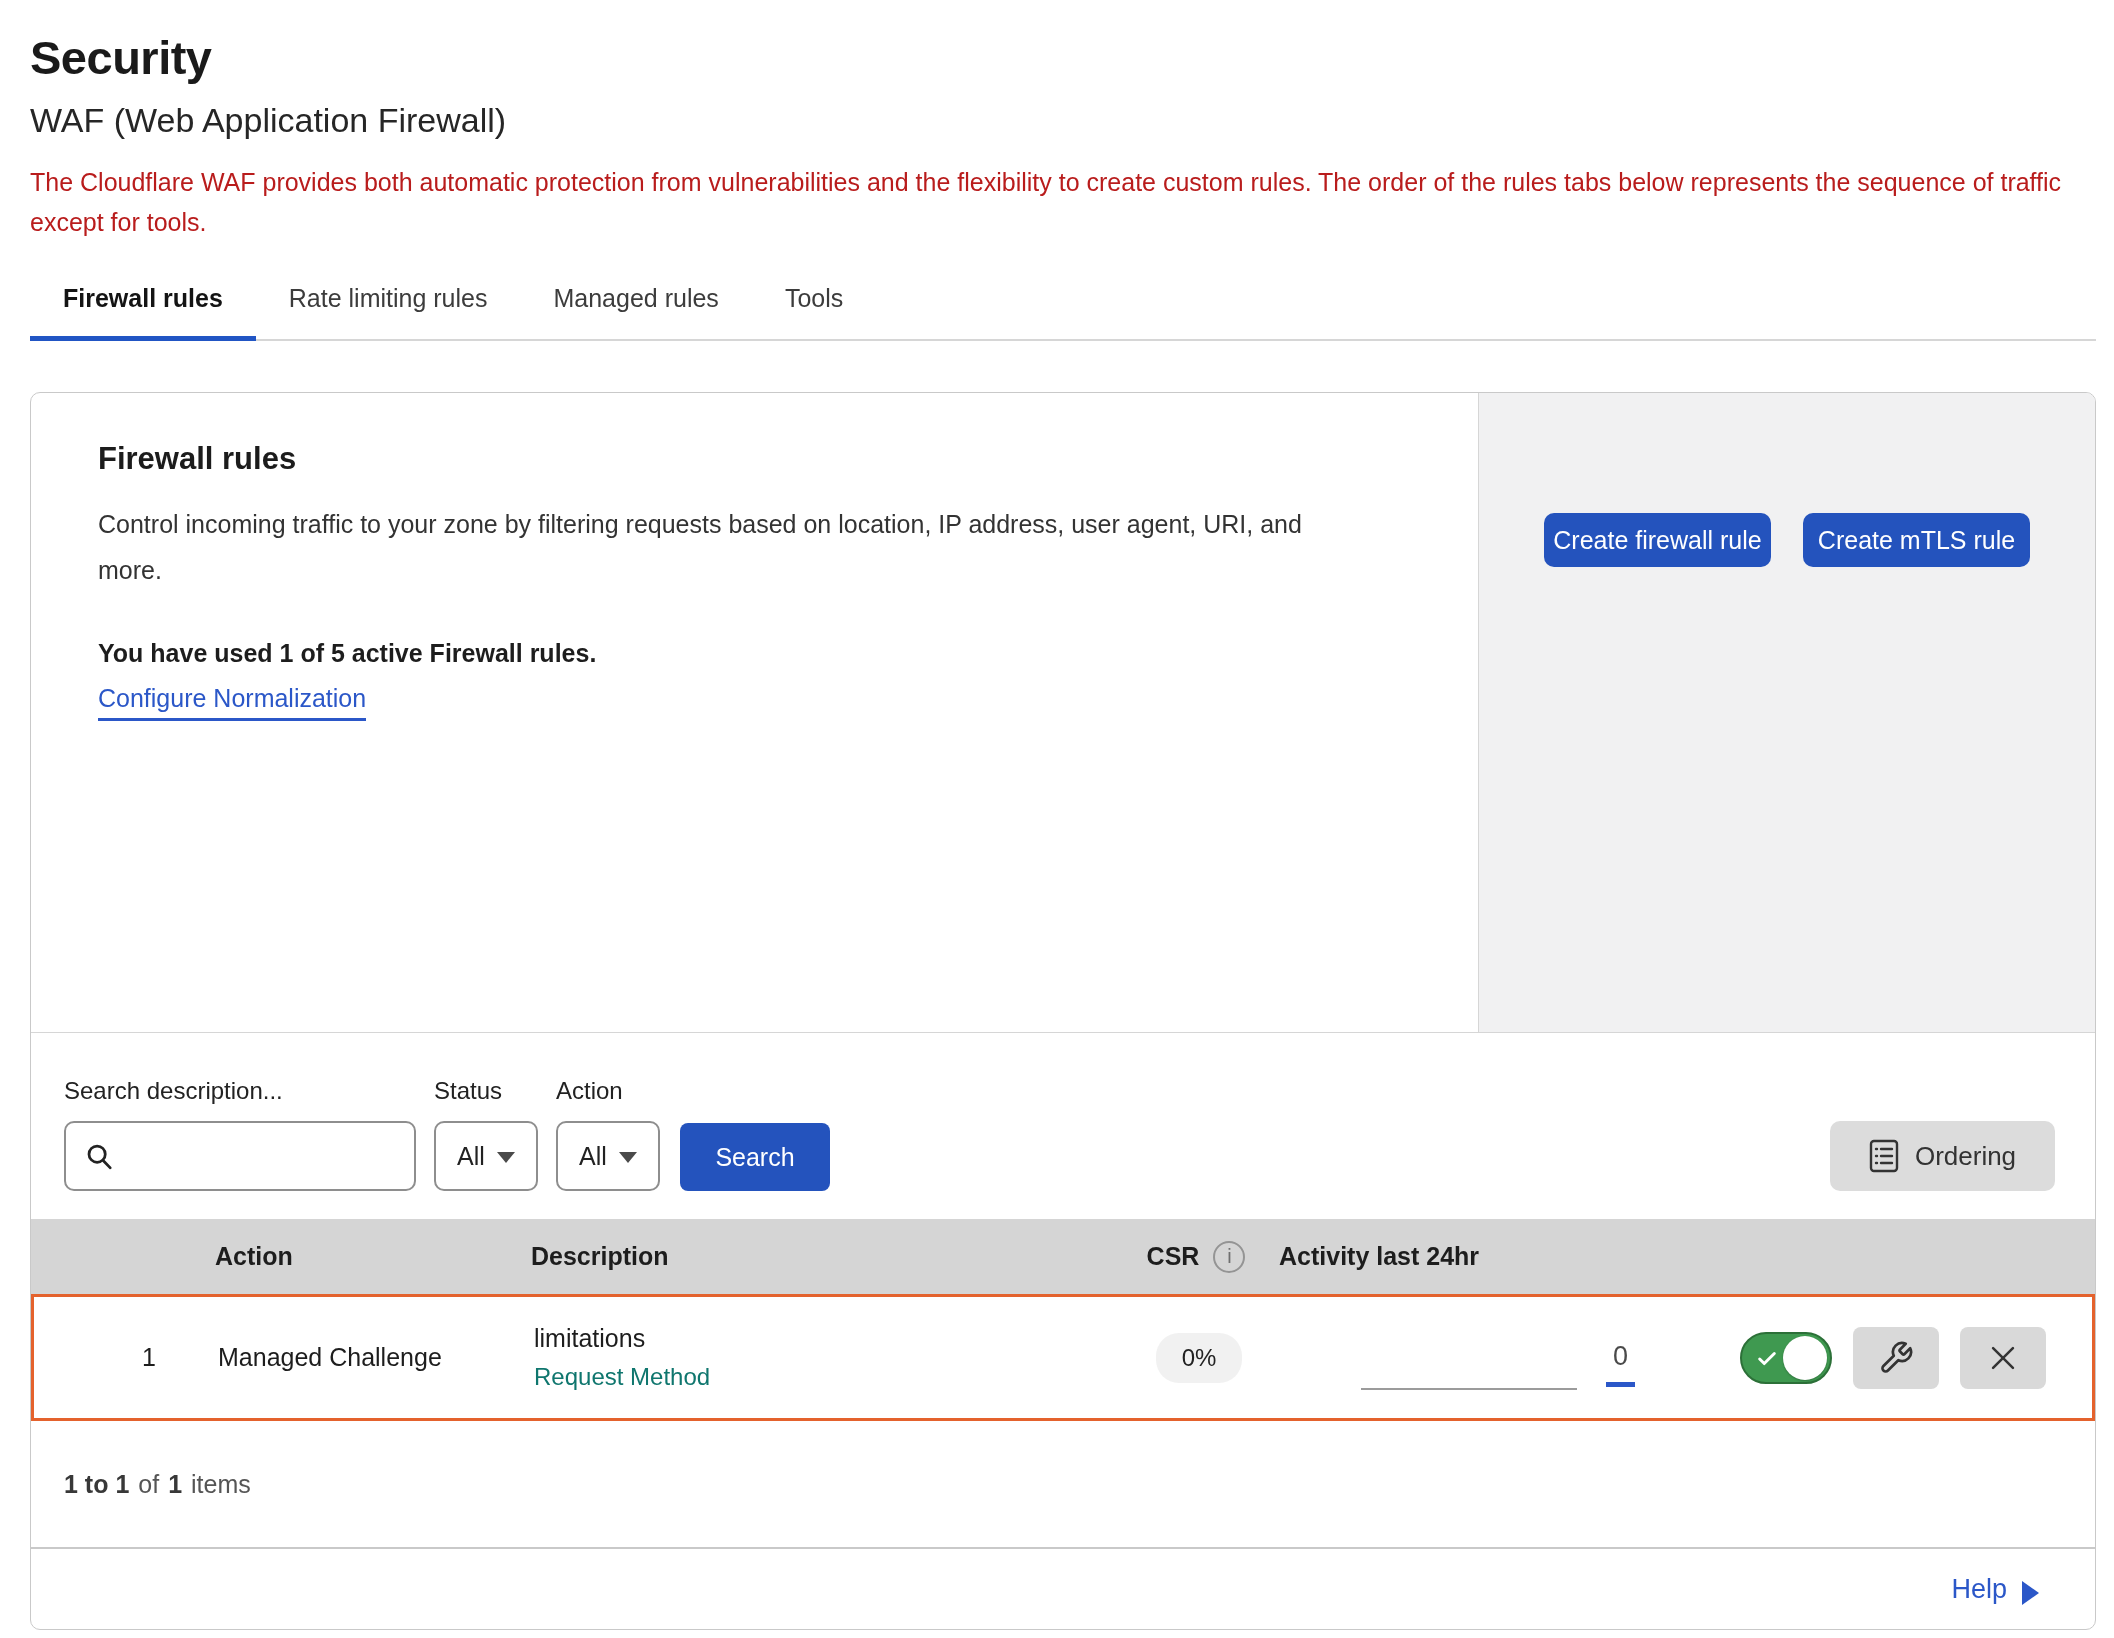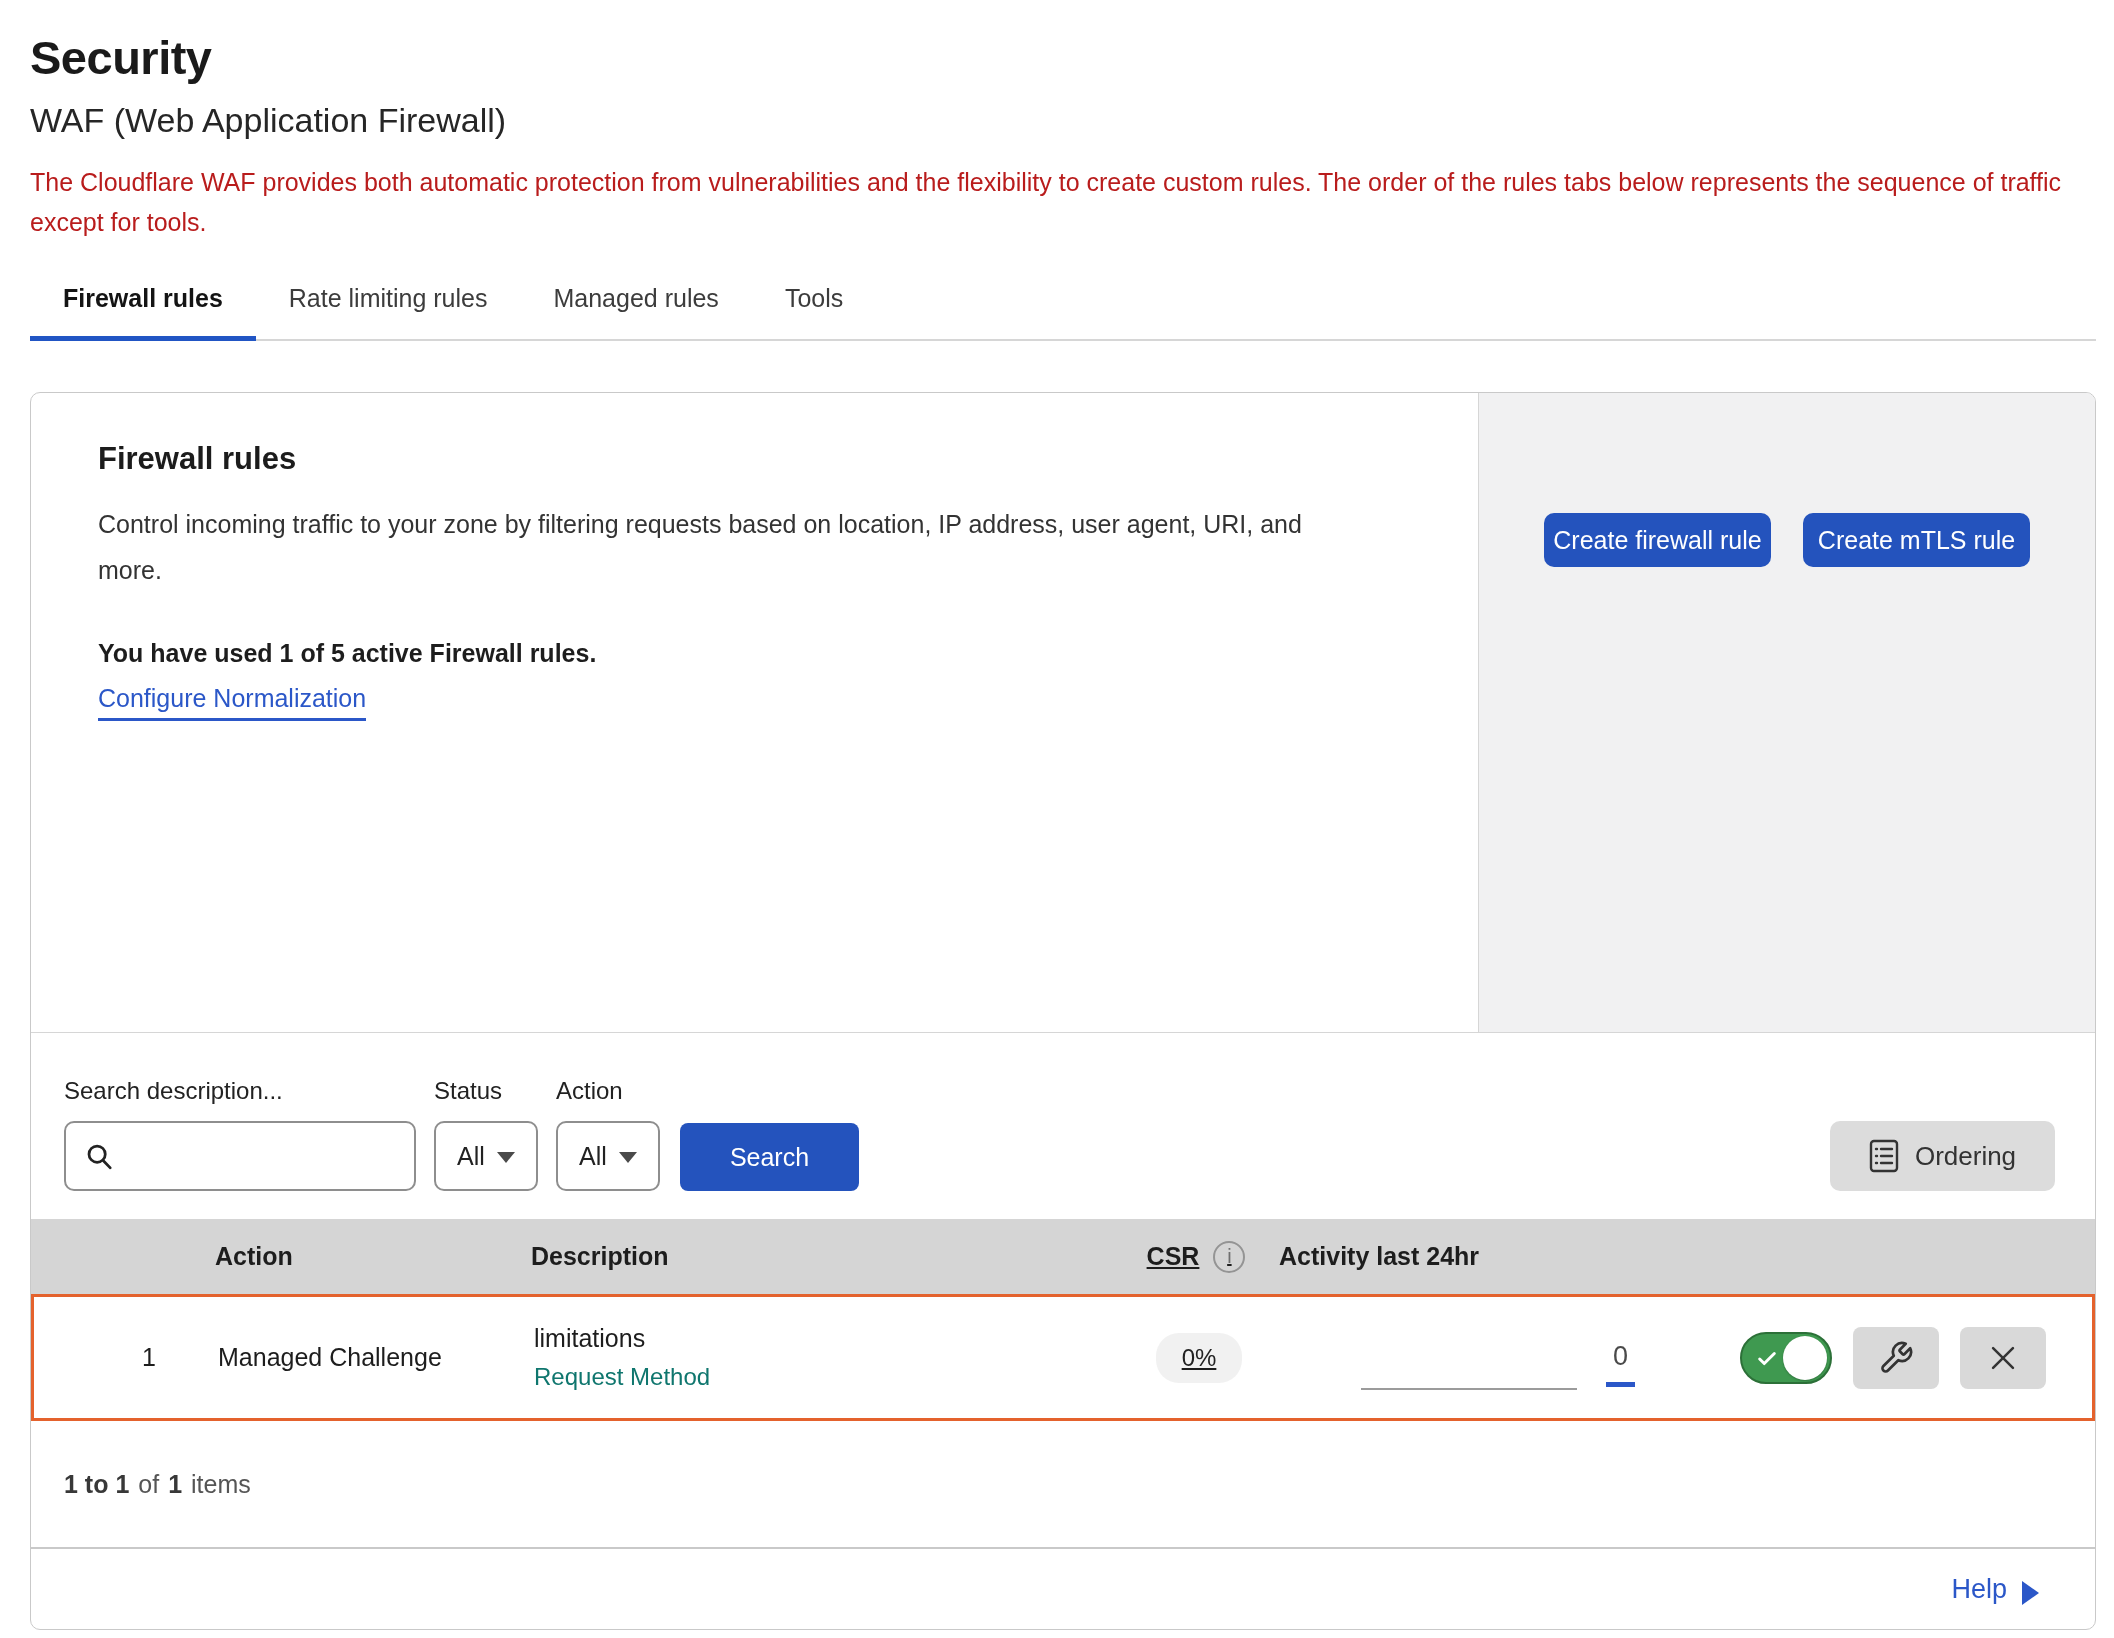--- a/index.html
+++ b/index.html
@@ -41,30 +41,30 @@
 
   
   .filters { display:flex; align-items:flex-end; padding:44px 40px 28px 33px; gap:18px; }
   .fgroup { display:flex; flex-direction:column; }
   .flabel { font-size:24px; color:#222; margin-bottom:16px; }
   .search-box { width:352px; height:70px; border:2px solid #8e8e8e; border-radius:10px; display:flex; align-items:center; padding-left:18px; background:#fff; }
   .search-box svg { flex:0 0 auto; }
   .search-box input { border:none; outline:none; background:transparent; flex:1; height:100%; font-size:25px; font-family:inherit; padding:0 12px; color:#222; }
   .select-box { width:104px; height:70px; border:2px solid #8e8e8e; border-radius:10px; display:flex; align-items:center; justify-content:center; gap:12px; font-size:25px; color:#222; cursor:pointer; background:#fff; }
   .caret { width:0; height:0; border-left:9px solid transparent; border-right:9px solid transparent; border-top:11px solid #4a4a4a; margin-top:3px; }
-  .btn-search { width:179px; height:68px; border-radius:8px; font-size:25px; margin-left:2px; }
+  .btn-search { width:150px; height:68px; border-radius:8px; font-size:25px; margin-left:2px; }
   .btn-ordering { margin-left:auto; width:225px; height:70px; background:#dcdcdc; border:none; border-radius:10px;
     display:flex; align-items:center; justify-content:center; gap:16px; font-size:26px; color:#333; font-family:inherit; cursor:pointer; }
 
   
   .thead { background:#d5d5d5; height:75px; display:flex; align-items:center; font-size:25px; font-weight:700; color:#1d1d1d; }
   .col-num { width:150px; text-align:right; padding-right:28px; }
   .col-action { width:350px; padding-left:34px; }
   .col-desc { width:590px; }
-  .col-csr { width:150px; display:flex; align-items:center; justify-content:center; gap:14px;text-decoration:underline; }
+  .col-csr { width:150px; display:flex; align-items:center; justify-content:center; gap:14px; }
   .col-activity { width:440px; padding-left:8px; position:relative; }
   .col-controls { flex:1; }
   .info-icon { width:32px; height:32px; border:2px solid #949494; border-radius:50%;
     display:inline-flex; align-items:center; justify-content:center; font-size:20px; font-weight:400; color:#6f6f6f; }
   .info-icon::after { content:"i"; }
 
   .trow { border:3px solid #e4622d; height:127px; display:flex; align-items:center; font-size:25px; color:#1d1d1d; background:#fff; }
   .trow .col-activity { height:100%; }
   .rule-desc-main { font-size:25px; color:#1d1d1d; }
   .rule-desc-sub { font-size:24px; color:#0f766e; margin-top:10px; }

